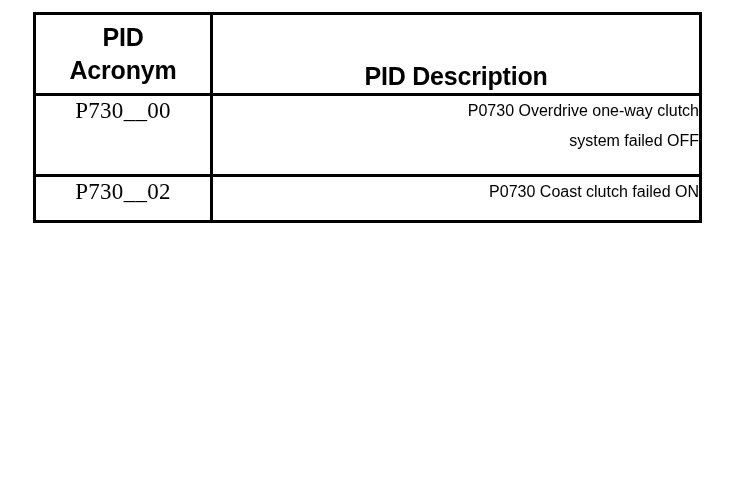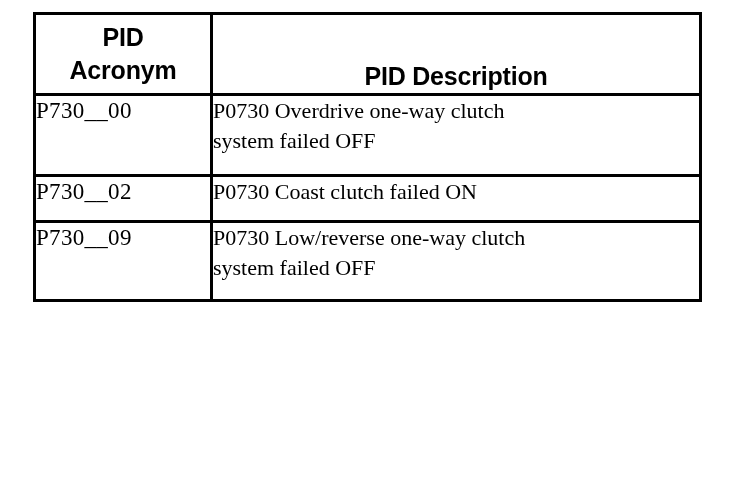--- a/index.html
+++ b/index.html
@@ -56,30 +56,31 @@
     vertical-align: bottom;
     padding-bottom: 9px;
   }
   th .head-line { display: block; }
 
   
   td.acronym-cell {
     font-family: "Liberation Serif", serif;
     font-size: 23px;
     line-height: 30px;
+    text-align: center;
     vertical-align: top;
     padding-top: 9px;
     letter-spacing: 0.3px;
     white-space: nowrap;
   }
   td.desc-cell {
-    font-family: Liberation Serif, serif;
-    font-size: 22px;
+    font-family: Liberation Sans, sans-serif;
+    font-size: 16px;
     line-height: 30px;
-    text-align: left;
+    text-align: right;
     vertical-align: top;
     padding: 9px 6px 6px 16px;
   }
   td.desc-cell .desc-line { display: block; white-space: nowrap; }
 
   
   tr.row-h78 td { height: 78px; }
   tr.row-h42 td { height: 42px; }
   tr.row-h43 td { height: 43px; margin-top: 8px; }
   tr.row-h74 td { height: 74px; }
@@ -121,24 +122,17 @@
 
       <tr class="row-h43">
         <td class="acronym-cell">P730__02</td>
         <td class="desc-cell">
           <span class="desc-line">P0730 Coast clutch failed ON</span>
         </td>
       </tr>
 
 
 
-      <tr class="row-h76">
-        <td class="acronym-cell">P730__09</td>
-        <td class="desc-cell">
-          <span class="desc-line">P0730 Low/reverse one-way clutch</span>
-          <span class="desc-line">system failed OFF</span>
-        </td>
-      </tr>
 
     </tbody>
   </table>
 
 </div>
 
 </body></html>

